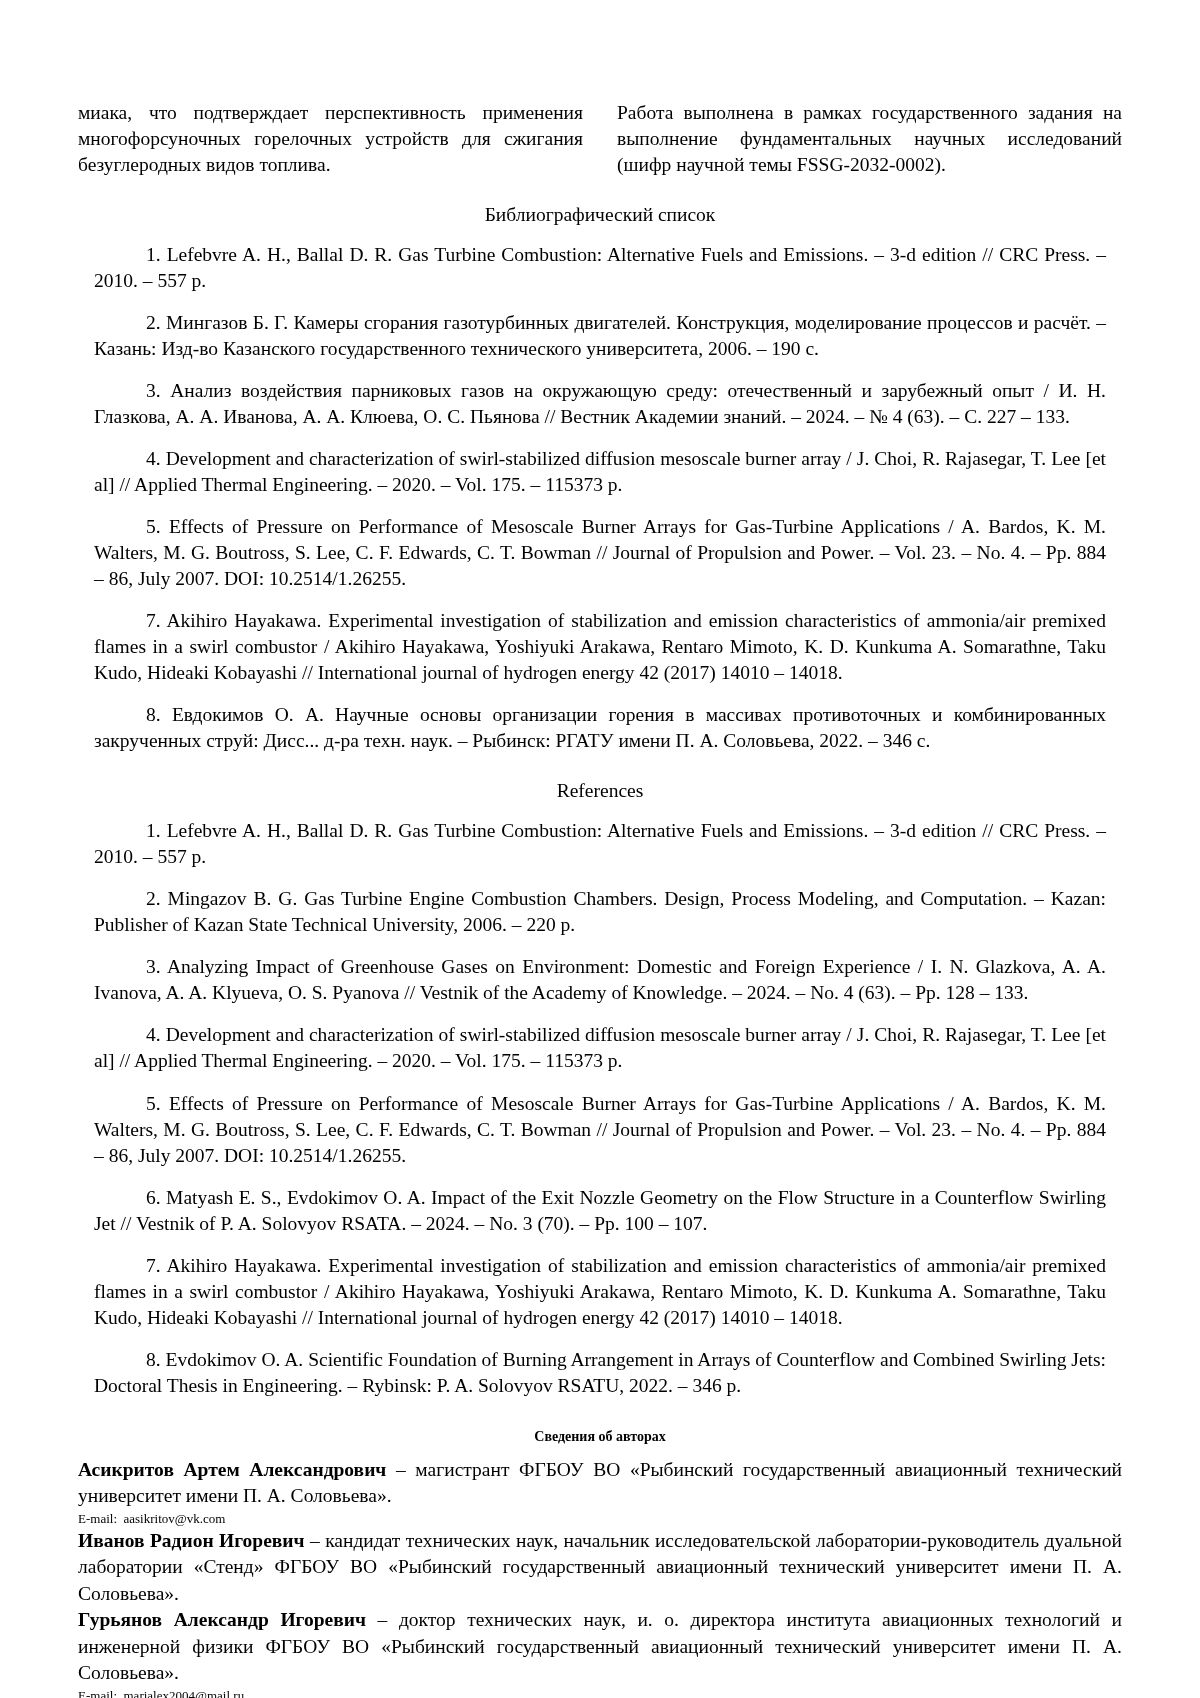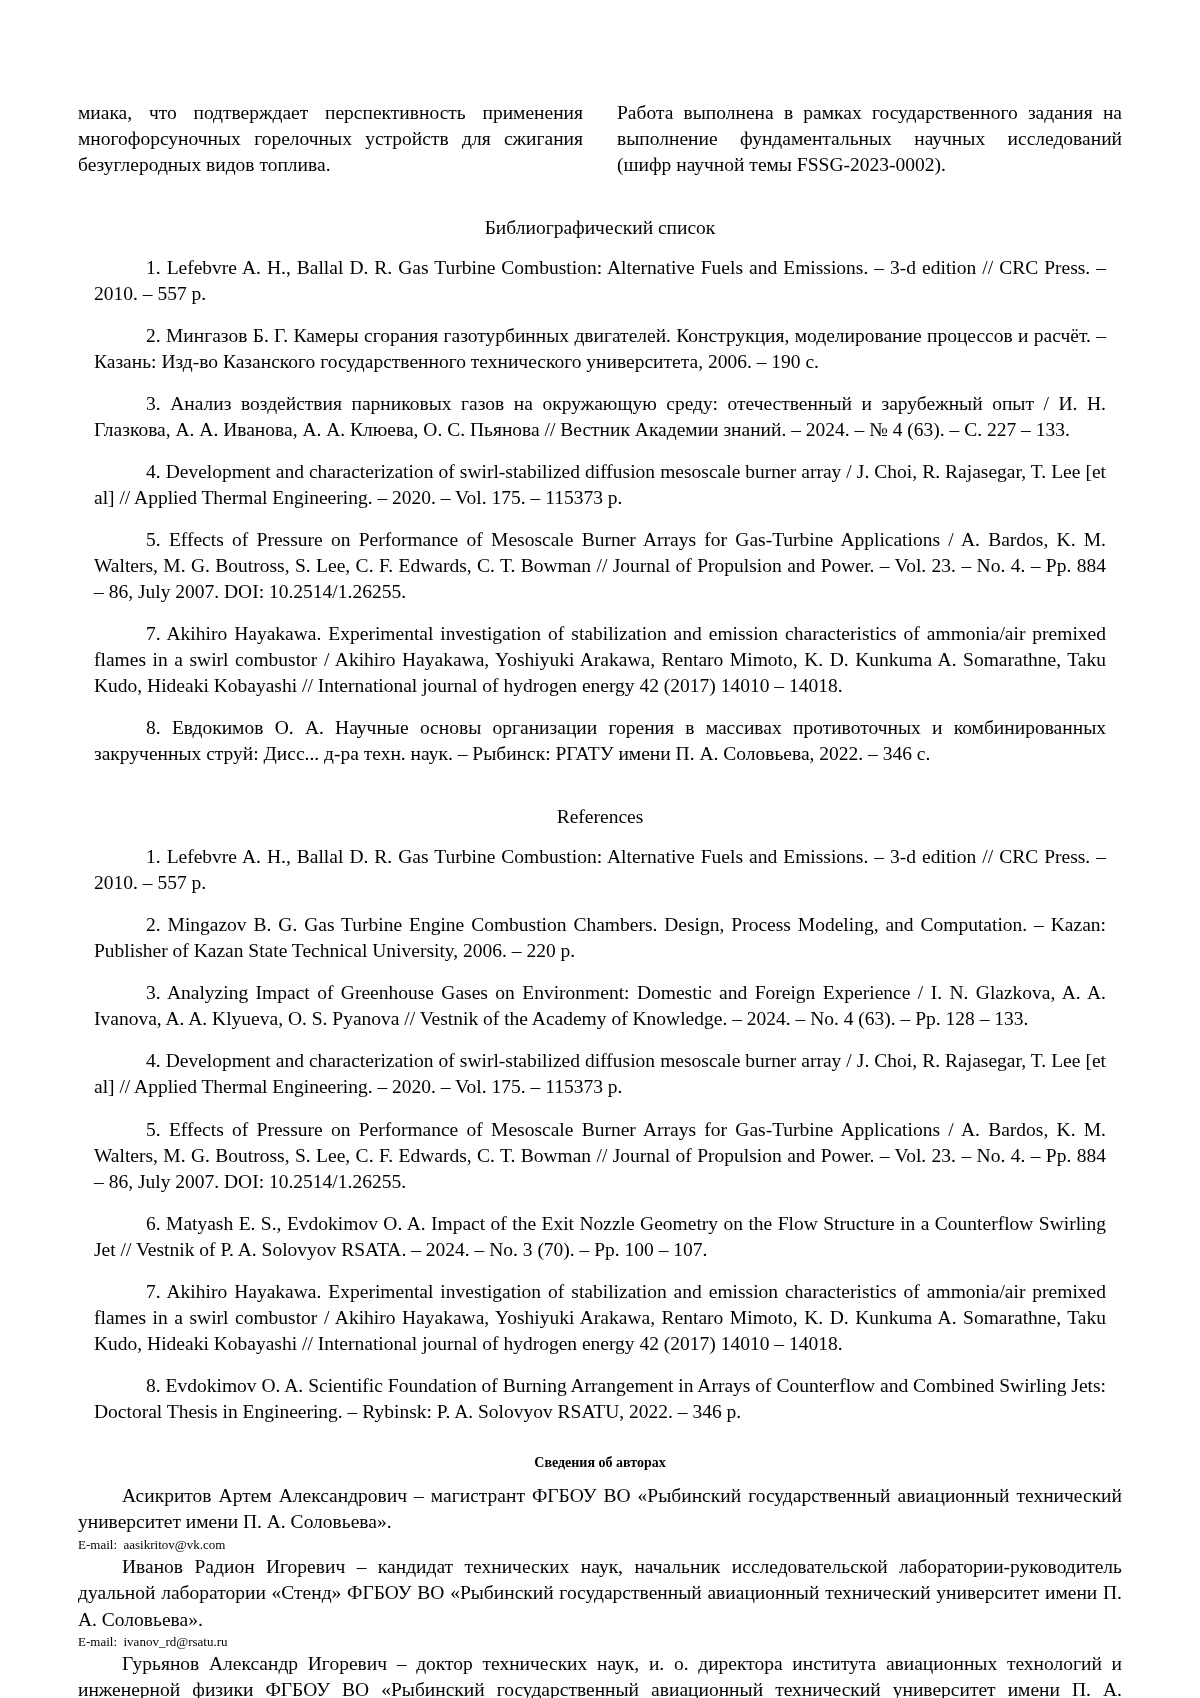--- a/index.html
+++ b/index.html
@@ -36,21 +36,21 @@
     text-align: justify;
     text-justify: inter-word;
     hyphens: manual;
   }
   .col p {
     text-align: justify;
   }
   .section-title {
     text-align: center;
     font-size: 19.5px;
-    margin-top: 39px;
+    margin-top: 26px;
     margin-bottom: 8px;
   }
   .section-title-bold {
     text-align: center;
     font-size: 14px;
     font-weight: bold;
     margin-top: 30px;
     margin-bottom: 12px;
   }
   .ref {
@@ -60,42 +60,41 @@
     margin: 16px;
     text-indent: 52px;
   }
   .author-block {
     font-size: 19.5px;
     line-height: 1.36;
     text-align: justify;
     margin: 0;
   }
   .author-name {
-    font-weight: normal;
-    margin-left: 44px;
+    font-weight: bold;
   }
   .email-line {
     font-size: 13px;
     line-height: 1.36;
     margin: 0;
     text-align: left;
   }
   .refs-list { margin-top: 2px; }
 </style>
 </head>
 <body>
 
 <div class="page">
 
   <div class="two-col">
     <div class="col">
       <p>миака, что подтверждает перспективность приме­нения многофорсуночных горелочных устройств для сжигания безуглеродных видов топлива.</p>
     </div>
     <div class="col">
-      <p>Работа выполнена в рамках государственно­го задания на выполнение фундаментальных научных исследований (шифр научной темы FSSG-2023-0002).</p>
+      <p>Работа выполнена в рамках государственно­го задания на выполнение фундаментальных научных исследований (шифр научной темы FSSG-2032-0002).</p>
     </div>
   </div>
 
   <div class="section-title">Библиографический список</div>
 
   <div class="refs-list">
     <p class="ref">1. Lefebvre A. H., Ballal D. R. Gas Turbine Combustion: Alternative Fuels and Emissions. – 3-d edition // CRC Press. – 2010. – 557 p.</p>
     <p class="ref">2. Мингазов Б. Г. Камеры сгорания газотурбинных двигателей. Конструкция, моделирование процессов и расчёт. – Казань: Изд-во Казанского государственного технического университета, 2006. – 190 с.</p>
     <p class="ref">3. Анализ воздействия парниковых газов на окружающую среду: отечественный и зарубежный опыт / И. Н. Глазкова, А. А. Иванова, А. А. Клюева, О. С. Пьянова // Вестник Академии знаний. – 2024. – № 4 (63). – С. 227 – 133.</p>
     <p class="ref">4. Development and characterization of swirl-stabilized diffusion mesoscale burner array / J. Choi, R. Rajasegar, T. Lee [et al] // Applied Thermal Engineering. – 2020. – Vol. 175. – 115373 p.</p>
@@ -118,20 +117,19 @@
   </div>
 
   <div class="section-title-bold">Сведения об авторах</div>
 
   <div>
 
     <p class="author-block"><span class="author-name">Асикритов Артем Александрович</span><span> – магистрант ФГБОУ ВО «Рыбинский государственный авиационный технический университет имени П. А. Соловьева».</span></p>
     <p class="email-line"><span>E-mail:</span>&nbsp; <span>aasikritov@vk.com</span></p>
 
     <p class="author-block"><span class="author-name">Иванов Радион Игоревич</span><span> – кандидат технических наук, начальник исследовательской лаборатории-руководитель дуальной лаборатории «Стенд» ФГБОУ ВО «Рыбинский государственный авиационный технический университет имени П. А. Соловьева».</span></p>
-    <p class="email-line"><span>E-mail:</span>&nbsp; <span>ivanov_rd@rsatu.ru</span></p>
 
     <p class="author-block"><span class="author-name">Гурьянов Александр Игоревич</span><span> – доктор технических наук, и. о. директора института авиационных технологий и инженерной физики ФГБОУ ВО «Рыбинский государственный авиационный технический университет имени П. А. Соловьева».</span></p>
     <p class="email-line"><span>E-mail:</span>&nbsp; <span>marialex2004@mail.ru</span></p>
 
   </div>
 
 </div>
 
 </body></html>

